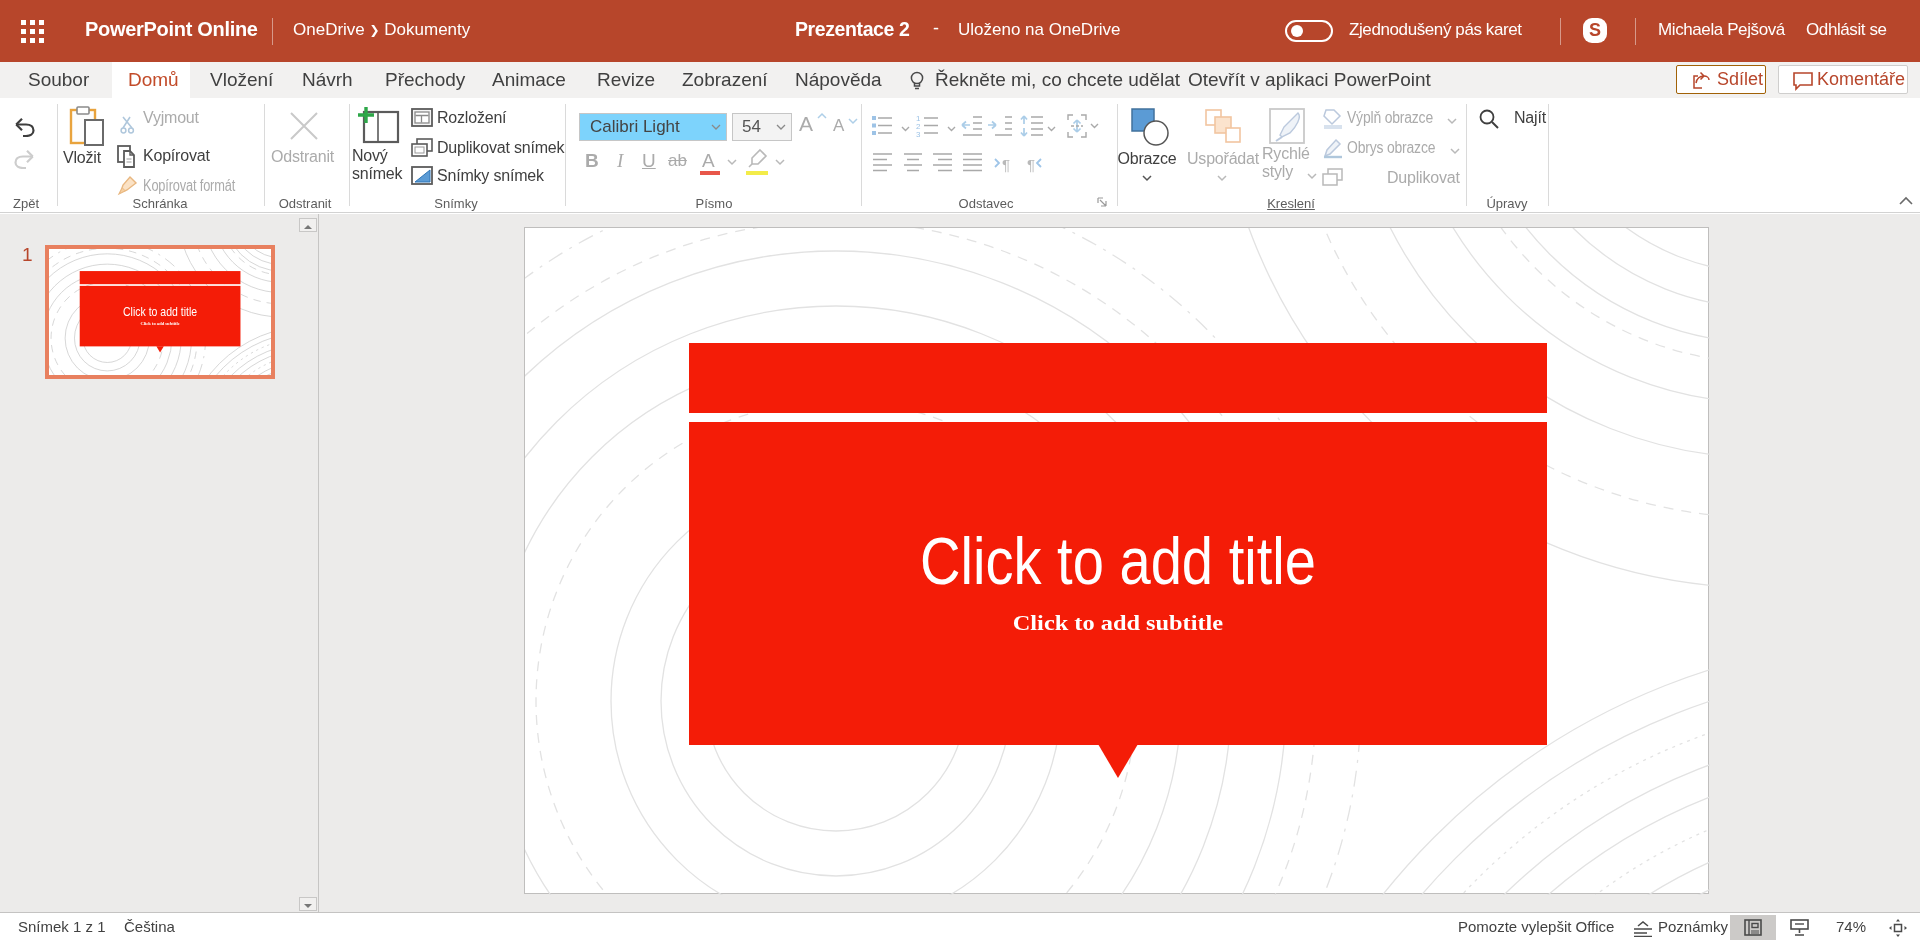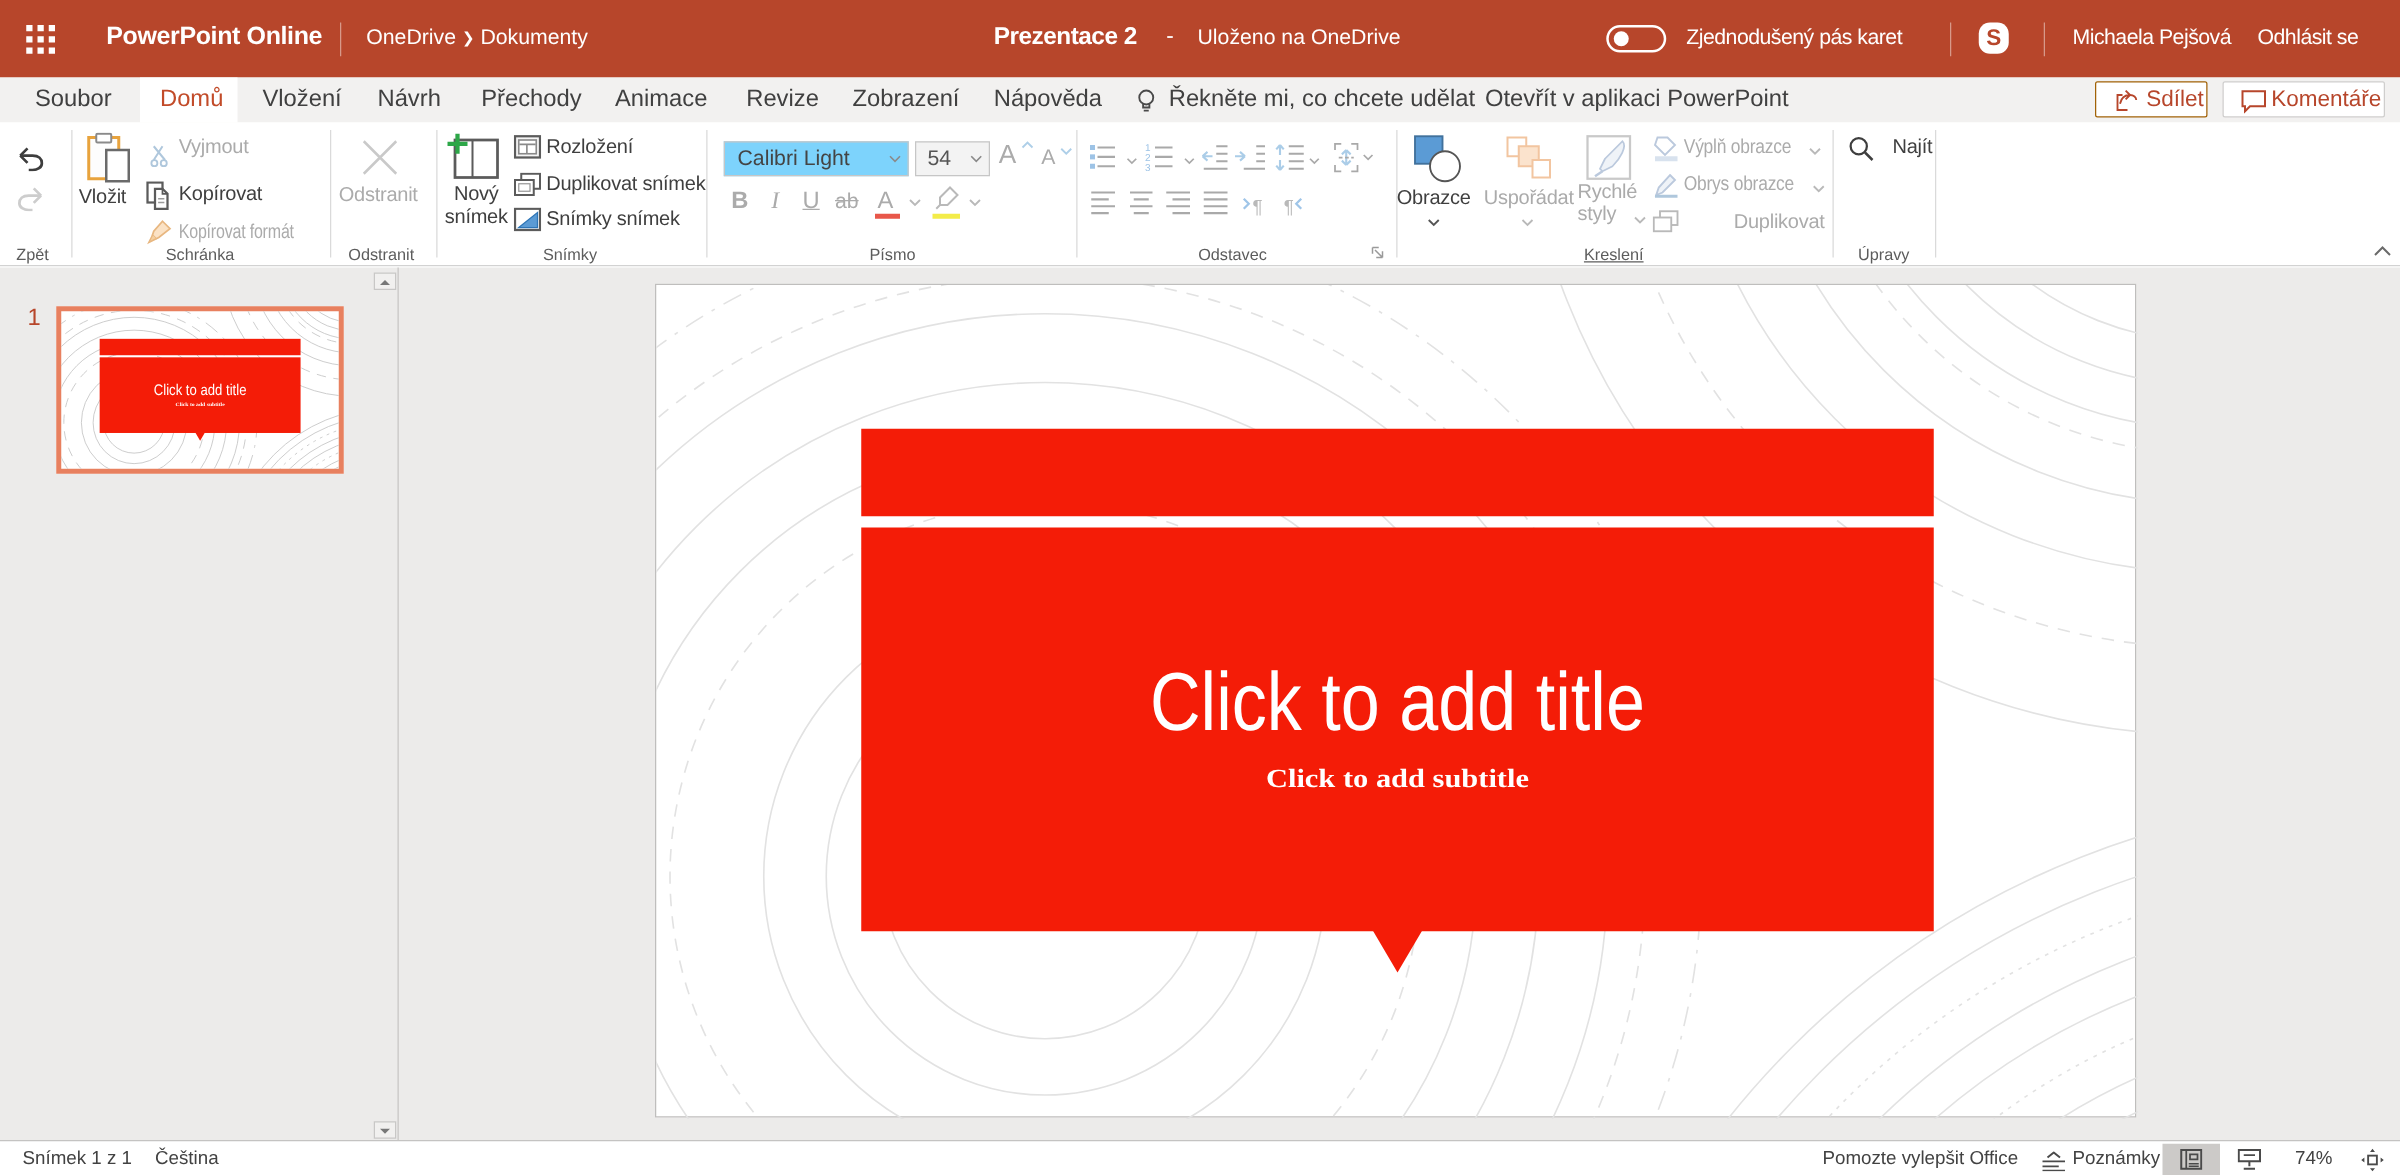--- a/index.html
+++ b/index.html
@@ -153,21 +153,21 @@
     <path d="M2 2 L28 28 M28 2 L2 28" stroke="#C9C9C9" stroke-width="2"></path>
   </svg>
   <div class="rtxt gray" style="left:271px; top:50px;">Odstranit</div>
   <div class="glabel" style="left:305px;">Odstranit</div>
 
   <svg class="abs" style="left:356px; top:7px;" width="46" height="42" viewBox="0 0 46 42">
     <rect x="8" y="7" width="34" height="30" fill="#fff" stroke="#5B5B5B" stroke-width="2.2"></rect>
     <path d="M22 7 L22 37" stroke="#5B5B5B" stroke-width="1.6"></path>
     <path d="M10 2 L10 18 M2 10 L18 10" stroke="#2DA748" stroke-width="3.4"></path>
   </svg>
-  <div class="rtxt" style="text-align:center; left:352px; top:49px; width:58px; line-height:18px;">Nový<br>snímek</div>
+  <div class="rtxt" style="text-align:left; left:352px; top:49px; width:58px; line-height:18px;">Nový<br>snímek</div>
   <svg class="abs" style="left:411px; top:10px;" width="22" height="20" viewBox="0 0 22 20">
     <rect x="1" y="1" width="20" height="17" fill="#F5F5F5" stroke="#5B5B5B" stroke-width="1.8"></rect>
     <rect x="4 " y="4" width="14" height="11" fill="#fff" stroke="#8A8A8A" stroke-width="1.3"></rect>
     <path d="M4.5 7.5 H17.5 M10.5 7.5 V14.5" stroke="#8A8A8A" stroke-width="1.3" fill="none"></path>
   </svg>
   <div class="rtxt" style="left:437px; top:11px;">Rozložení</div>
   <svg class="abs" style="left:411px; top:40px;" width="22" height="20" viewBox="0 0 22 20">
     <rect x="6" y="1" width="15" height="12" fill="#fff" stroke="#5B5B5B" stroke-width="1.6"></rect>
     <rect x="1" y="6" width="15" height="12" fill="#fff" stroke="#5B5B5B" stroke-width="1.6"></rect>
     <rect x="4" y="9" width="9" height="6" fill="none" stroke="#9A9A9A" stroke-width="1"></rect>

